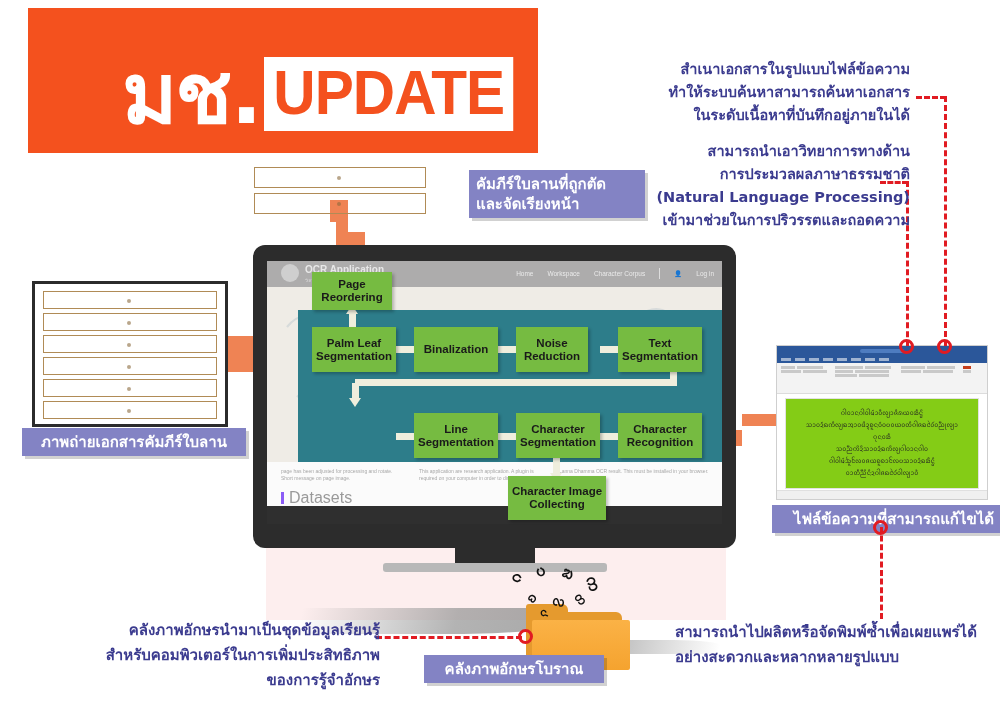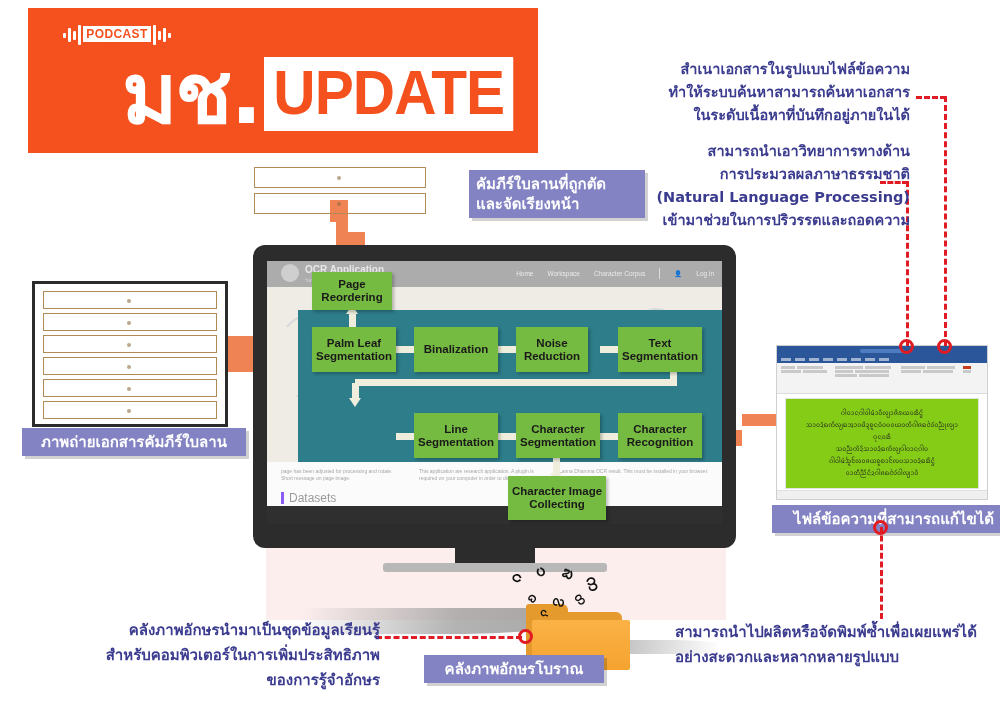--- a/index.html
+++ b/index.html
@@ -61,21 +61,21 @@
   .wp-brand small{display:block;font-size:6px;font-weight:normal;opacity:.85;}
   .wp-links{position:absolute;right:8px;top:7px;display:flex;gap:14px;align-items:center;color:#eaeaea;font-size:6.5px;}
   .wp-links .sep{width:1px;height:11px;background:#ddd;}
   .wp-hero{position:absolute;left:0;top:26px;width:100%;height:175px;background:#efece6;overflow:hidden;}
   .wp-hero svg{position:absolute;left:0;top:0;opacity:.45;}
   .wp-body{position:absolute;left:0;top:201px;width:100%;bottom:18px;background:#fbfbfb;}
   .wp-col{position:absolute;top:6px;font-size:5px;color:#a8a8a8;line-height:7px;}
   .wp-c1{left:14px;width:120px;}
   .wp-c2{left:152px;width:130px;}
   .wp-c3{left:292px;width:150px;}
-  .wp-dshead{position:absolute;left:14px;top:30px;font-size:12px;color:#9a9a9a;border-left:3px solid #8b5cf6;padding-left:5px;line-height:12px;}
+  .wp-dshead{position:absolute;left:14px;top:30px;font-size:16px;color:#9a9a9a;border-left:3px solid #8b5cf6;padding-left:5px;line-height:12px;}
   .wp-dsdate{position:absolute;left:14px;top:47px;font-size:4.5px;color:#c08f8f;}
   .wp-dsbody{position:absolute;left:14px;top:54px;width:130px;font-size:5px;color:#a8a8a8;line-height:7px;}
   .wp-pipe{position:absolute;left:150px;top:44px;display:flex;align-items:center;gap:5px;}
   .wp-pipe span{display:block;background:#f3dede;border:1px solid #e6c9c9;color:#b08a8a;font-size:3.5px;line-height:5px;padding:2px 3px;width:26px;text-align:center;border-radius:1px;}
   .wp-pipe b{color:#d0b0b0;font-size:6px;font-weight:normal;}
   .wp-footer{position:absolute;left:0;bottom:0;width:100%;height:18px;background:#2f2f2f;}
 
   
   .flowpanel{position:absolute;left:298px;top:310px;width:424px;height:152px;background:#2d7d8a;}
   .gbox{position:absolute;background:#76bb41;color:#1a1a1a;font-weight:bold;text-align:center;
@@ -136,38 +136,20 @@
     <path d="M330 200 L348 200 L348 232 L365 232 L365 248 L380 248 L380 282 L352 282 L352 252 L336 252 L336 222 L330 222 Z" fill="#ef8354"></path>
 
     <path d="M224 336 L262 336 L262 352 L296 352 L296 340 L320 352 L296 364 L296 356 L262 356 L262 372 L224 372 Z" fill="#ef8354"></path>
 
     <path d="M700 430 L742 430 L742 414 L776 414 L776 404 L800 420 L776 436 L776 426 L742 426 L742 446 L700 446 Z" fill="#ef8354"></path>
 
     <path d="M546 508 L572 508 L572 548 L586 548 L586 590 L568 618 L552 608 L568 586 L568 552 L552 552 L552 512 L546 512 Z" fill="#ef8354"></path>
   </svg>
 
   <div class="logo-block">
-    <div class="podcast-badge">
-      <div class="pc-bars">
-        <i style="height:5px"></i>
-          <i style="height:14px"></i>
-          <i style="height:9px"></i>
-          <i style="height:20px"></i>
-      </div>
-      <div style="margin:0 2px;text-align:center;">
-        <span class="pc-word">PODCAST</span>
-        <span class="pc-sub">Thailand CMU</span>
-      </div>
-      <div class="pc-bars">
-        <i style="height:20px"></i>
-          <i style="height:9px"></i>
-          <i style="height:14px"></i>
-          <i style="height:5px"></i>
-      </div>
-    </div>
     <div class="logo-main">
       <span class="logo-thai">มช.</span>
       <span class="logo-update">UPDATE</span>
     </div>
   </div>
 
   <div class="leafpair">
     <span class="leaf"></span>
     <span class="leaf"></span>
   </div>

